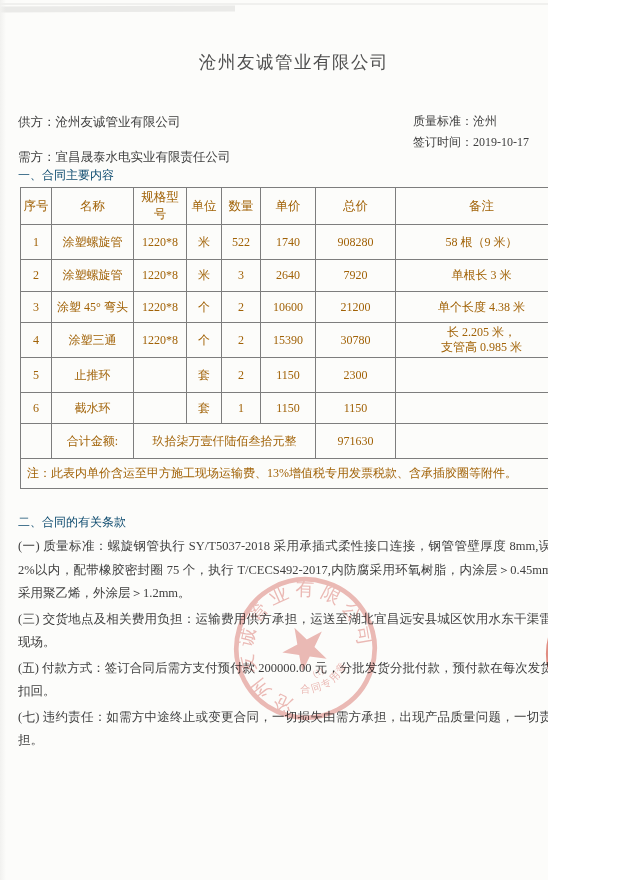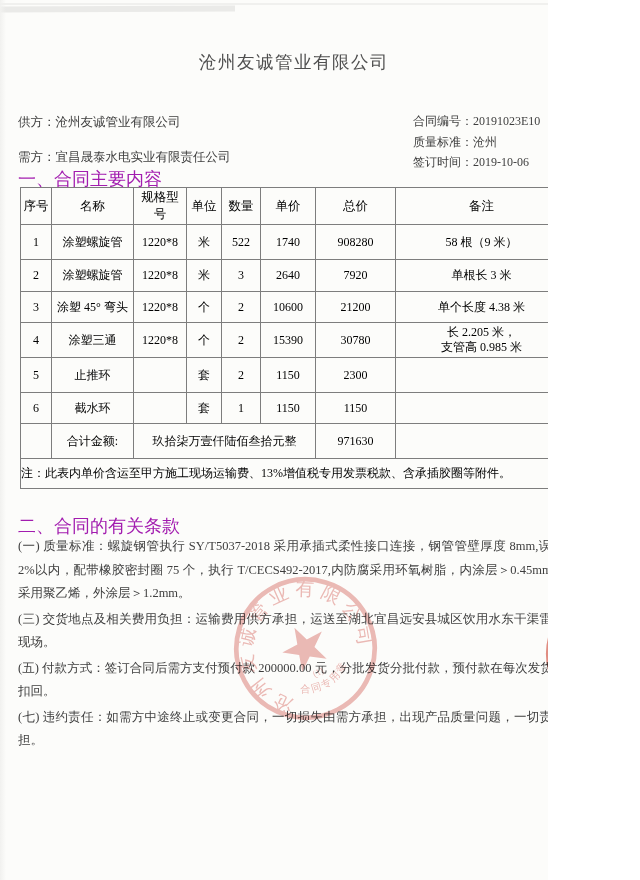--- a/index.html
+++ b/index.html
@@ -17,45 +17,45 @@
   .shade-left{position:absolute;left:0;top:0;width:6px;height:100%;background:linear-gradient(to right,#f1f1ef,rgba(255,255,255,0));}
 
   .center-wrap{position:absolute;left:8px;width:572px;text-align:center;}
   .title{top:50px;font-size:17.5px;letter-spacing:1.5px;color:#4f4f4f;}
   .subtitle{top:86px;font-size:16.5px;letter-spacing:4px;color:#474747;}
 
   .line{position:absolute;font-size:12.5px;white-space:nowrap;}
   .supplier{left:18px;top:114px;}
   .buyer{left:18px;top:149px;}
   .meta{position:absolute;left:413px;top:111px;font-size:12px;line-height:20.5px;}
-  .sec-heading{position:absolute;left:18px;font-size:18px;color:#a21caf;}
+  .sec-heading{position:absolute;left:18px;font-size:12px;color:#0c4a6e;}
   .h1{top:167px;}
   .h2{top:514px;}
   .attachment{left:18px;top:490px;font-size:12.5px;}
 
   table.items{
     position:absolute;left:20px;top:187px;width:548px;
     border-collapse:collapse;table-layout:fixed;
-    font-size:12px;color:#000000;
+    font-size:12px;color:#a16207;
   }
   table.items th,table.items td{
     border:1px solid #7d7d7d;text-align:center;vertical-align:middle;
     padding:1px 2px;font-weight:normal;overflow:hidden;
   }
   table.items thead tr{height:28px;}
   table.items thead th{font-size:12.5px;}
   tbody.items-body tr:nth-child(1){height:35px;}
   tbody.items-body tr:nth-child(2){height:32px;}
   tbody.items-body tr:nth-child(3){height:31px;}
   tbody.items-body tr:nth-child(4){height:35px;}
   tbody.items-body tr:nth-child(5){height:35px;}
   tbody.items-body tr:nth-child(6){height:31px;}
   tr.total-row{height:35px;padding-left:12px;}
   tr.note-row{height:30px;}
-  tr.note-row td{text-align:left;padding-left:0;font-size:12px;margin-top:32px;}
+  tr.note-row td{text-align:left;padding-left:6px;font-size:12px;margin-top:32px;}
   td.remark{font-size:12px;line-height:15px;}
 
   .clauses{position:absolute;left:18px;top:535px;width:601px;font-size:12.5px;line-height:23.5px;text-align:justify;}
   .clauses p{margin:0 16px 2px 0;}
   .clauses p.hang{padding-left:10px;text-indent:-10px;}
 
   .stamp{position:absolute;mix-blend-mode:multiply;pointer-events:none;}
   .stamp-buyer{left:543px;top:331px;width:148px;height:148px;transform:rotate(10deg);}
   .stamp-sup-mid{left:227px;top:570px;width:157px;height:157px;transform:rotate(-28deg);}
   .stamp-sup-right{left:539px;top:576px;width:157px;height:157px;transform:rotate(-15deg);}
@@ -71,23 +71,22 @@
   <div class="edge-tr"></div>
   <div class="shade-left"></div>
   <div class="speck"></div>
 
   <div class="center-wrap title">沧州友诚管业有限公司</div>
 
   <div class="line buyer"><span>需方：</span><span>宜昌晟泰水电实业有限责任公司</span></div>
   <div class="line supplier"><span>供方：</span><span>沧州友诚管业有限公司</span></div>
 
   <div class="meta">
-    <div><span>合同编号：</span><span>20191023E10</span></div>
     <div><span>质量标准：</span><span>沧州</span></div>
-    <div><span>签订时间：</span><span>2019-10-06</span></div>
+    <div><span>签订时间：</span><span>2019-10-17</span></div>
   </div>
 
   <div class="sec-heading h1">一、合同主要内容</div>
 
   <table class="items">
     <colgroup>
       <col style="width:31px">
         <col style="width:82px">
         <col style="width:53px">
         <col style="width:35px">

